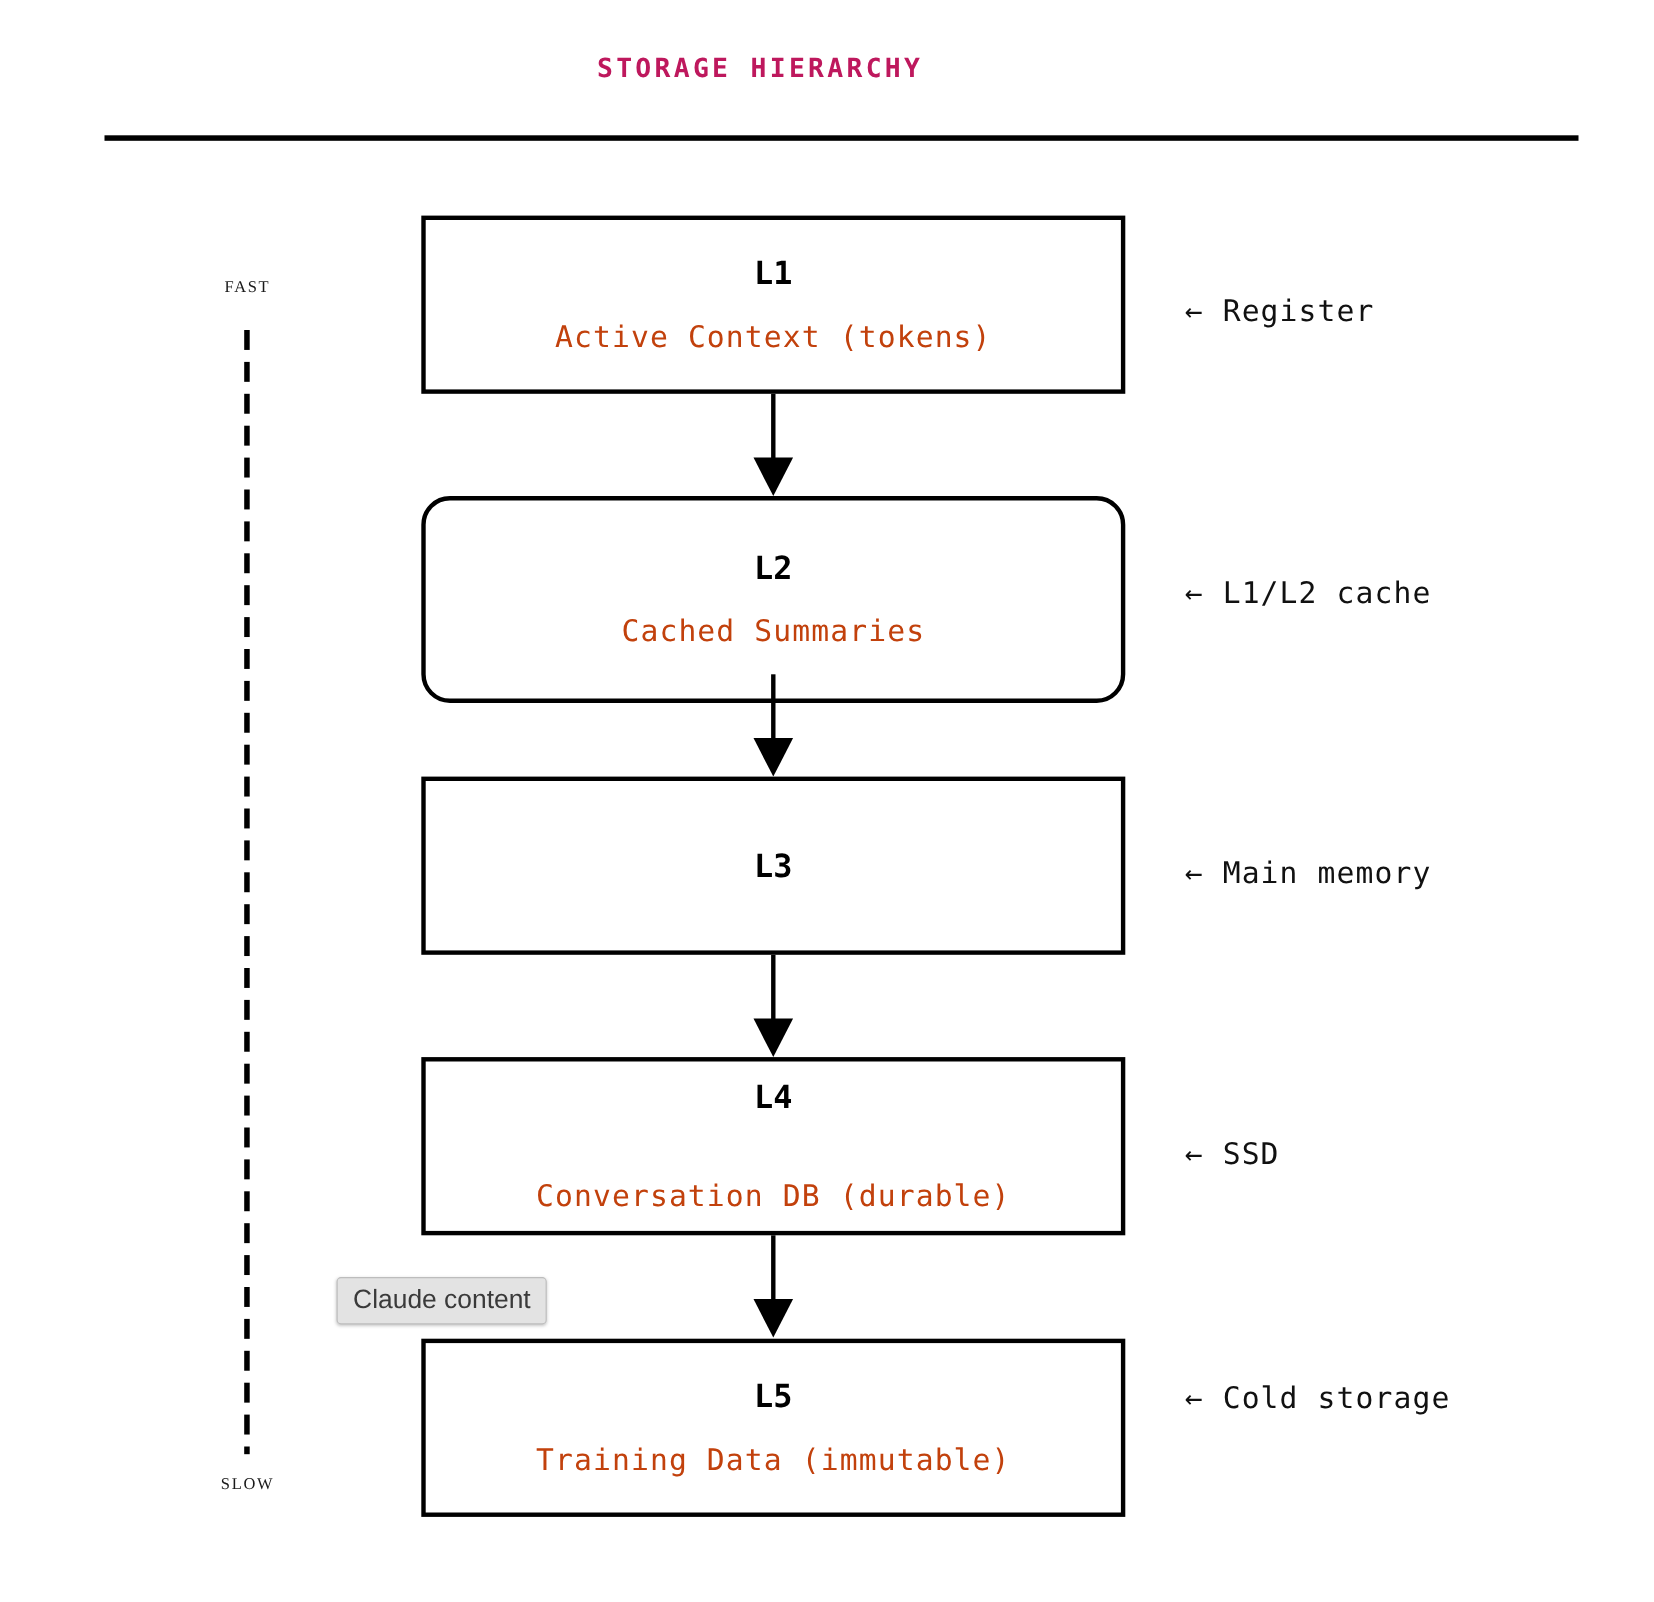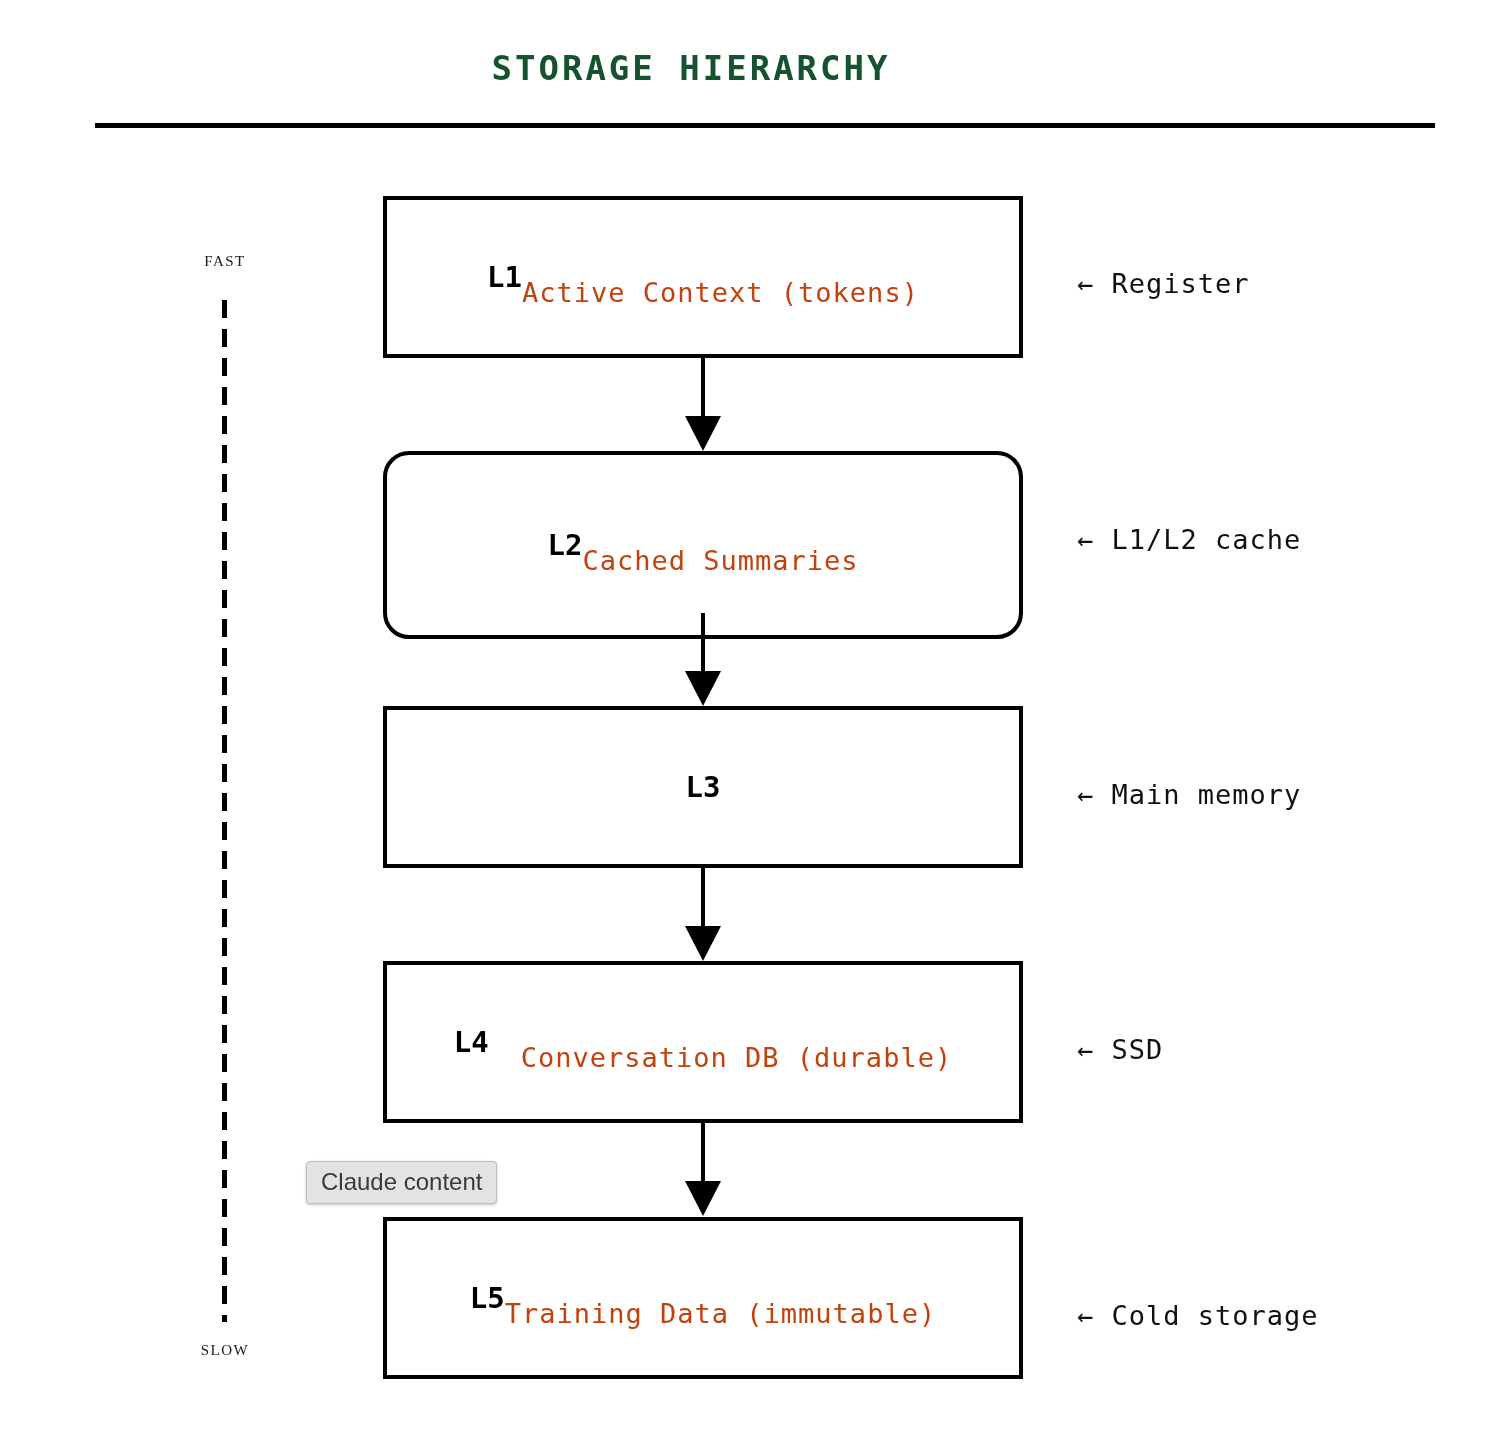--- a/index.html
+++ b/index.html
@@ -18,23 +18,23 @@
 
   
   .page-title {
     position: absolute;
     top: 48px;
     left: 0;
     width: 1382px;
     text-align: center;
     font-family: "DejaVu Sans Mono", "Liberation Mono", monospace;
     font-weight: bold;
-    font-size: 34px;
+    font-size: 24px;
     letter-spacing: 3px;
-    color: #14532d;
+    color: #be185d;
     white-space: pre;
   }
 
   .title-rule {
     position: absolute;
     top: 123px;
     left: 95px;
     width: 1340px;
     height: 5px;
     background: #000000;
@@ -73,21 +73,21 @@
 
   
   .level-box {
     position: absolute;
     left: 383px;
     width: 640px;
     box-sizing: border-box;
     border: 4px solid #000000;
     background: #ffffff;
     display: flex;
-    flex-direction: row;
+    flex-direction: column;
     align-items: center;
     justify-content: center;
   }
   .level-box .level-name {
     font-family: "DejaVu Sans Mono", "Liberation Mono", monospace;
     font-weight: bold;
     font-size: 29px;
     line-height: 1;
     color: #000000;
     white-space: pre;
@@ -146,21 +146,21 @@
     font-family: "DejaVu Sans Mono", "Liberation Mono", monospace;
     font-size: 27px;
     letter-spacing: 1px;
     color: #111111;
     white-space: pre;
   }
   .annotation.n1 { top: 268px; }
   .annotation.n2 { top: 524px; }
   .annotation.n3 { top: 779px; }
   .annotation.n4 { top: 1034px; }
-  .annotation.n5 { top: 1300px; }
+  .annotation.n5 { top: 1256px; }
 
   
   .content-badge {
     position: absolute;
     left: 306px;
     top: 1161px;
     padding: 8px 14px 9px 14px;
     background: #e3e3e3;
     border: 1px solid #bdbdbd;
     border-radius: 4px;

